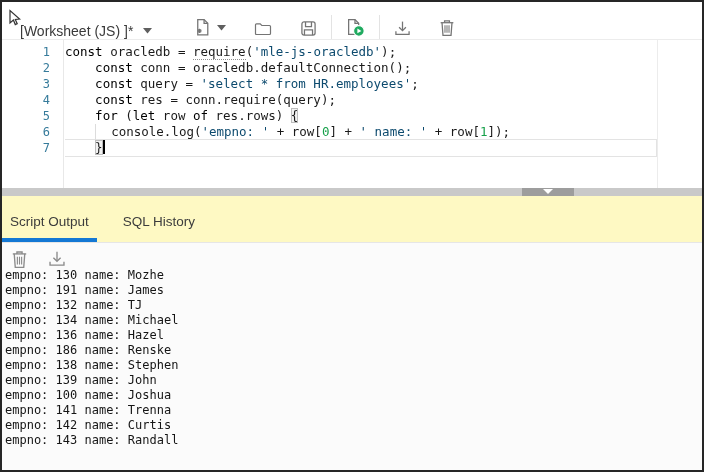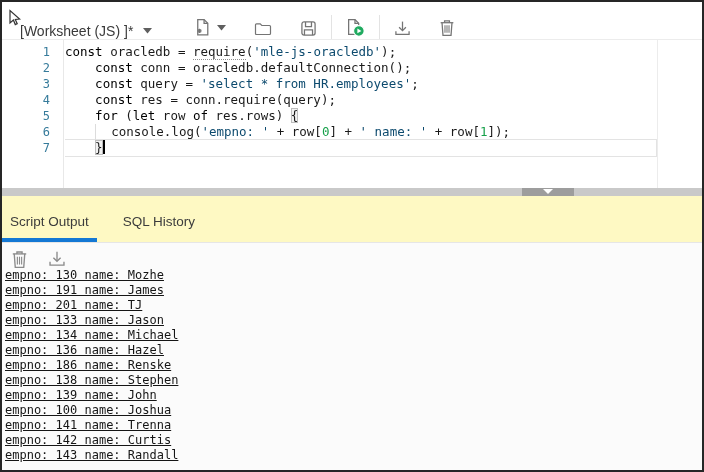--- a/index.html
+++ b/index.html
@@ -83,21 +83,21 @@
   }
   .tab.active { box-shadow: inset 0 -4px 0 0 #1478d4; }
   .out-toolbar { height:32px; display:flex; align-items:center; gap:20px; padding-left:9px; }
   .icon-btn { background:none; border:none; cursor:pointer; display:flex; align-items:center; }
   .output {
     flex:1; overflow:hidden;
     font-family:"DejaVu Sans Mono", monospace;
     font-size:12px; line-height:15px; color:#151515;
     padding-left:3px; margin-top:-7px;
   }
-  .ol { height:15px; white-space:pre;text-decoration:underline; }
+  .ol { height:15px; white-space:pre; }
   svg { display:block; }
 </style>
 </head>
 <body>
 
 <div class="frame">
 
   <span class="mouse-cursor">
     <svg width="15" height="18" viewBox="0 0 15 18">
       <path d="M3 1.5 L3 14 L6.4 11 L8.3 15.6 L10.2 14.8 L8.3 10.4 L12.6 10 Z" fill="#ffffff" stroke="#333333" stroke-width="1.2"></path>
@@ -251,22 +251,21 @@
             <path d="M4.8 6.8 L8 10 L11.2 6.8" fill="none" stroke="#8a8a8a" stroke-width="1.2"></path>
             <path d="M1.8 10.5 V13.5 H14.2 V10.5" fill="none" stroke="#8a8a8a" stroke-width="1.2"></path>
           </svg>
         </span>
       </button>
     </div>
 
     <div class="output">
         <div class="ol">empno: 130 name: Mozhe</div>
         <div class="ol">empno: 191 name: James</div>
-        <div class="ol">empno: 201 name: TJ</div>
-        <div class="ol">empno: 133 name: Jason</div>
+        <div class="ol">empno: 132 name: TJ</div>
         <div class="ol">empno: 134 name: Michael</div>
         <div class="ol">empno: 136 name: Hazel</div>
         <div class="ol">empno: 186 name: Renske</div>
         <div class="ol">empno: 138 name: Stephen</div>
         <div class="ol">empno: 139 name: John</div>
         <div class="ol">empno: 100 name: Joshua</div>
         <div class="ol">empno: 141 name: Trenna</div>
         <div class="ol">empno: 142 name: Curtis</div>
         <div class="ol">empno: 143 name: Randall</div>
       </div>

